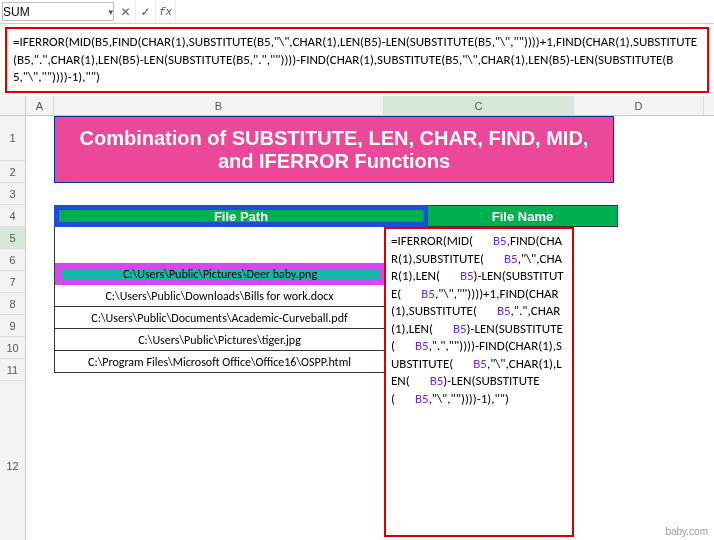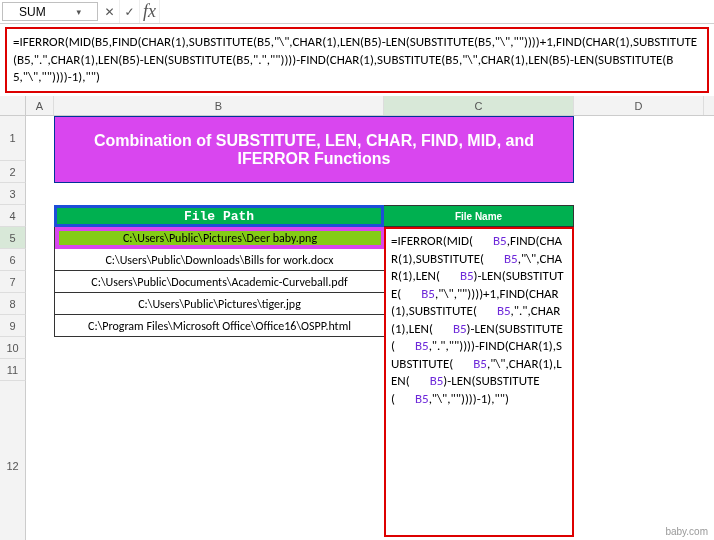--- a/index.html
+++ b/index.html
@@ -1,23 +1,23 @@
 <!DOCTYPE html>
 <html><head>
 <meta charset="utf-8">
 <style>
 * { box-sizing: border-box; margin: 0; padding: 0; }
 body { font-family: "Segoe UI", Arial, sans-serif; font-size: 12px; background: #fff; width: 714px; height: 540px; position: relative; overflow: hidden; }
 
 
 .topbar { display: flex; align-items: stretch; height: 24px; border-bottom: 1px solid #d0d0d0; background: #fff; }
-.namebox { width: 96px; border: 1px solid #c0c0c0; margin: 2px; padding: 2px 16px; display: flex; align-items: center; justify-content: space-between; font-size: 12px; }
+.namebox { width: 112px; border: 1px solid #c0c0c0; margin: 2px; padding: 2px 0; display: flex; align-items: center; justify-content: space-between; font-size: 12px; }
 .namebox .arrow { font-size: 9px; color: #555; }
 .fx-cancel, .fx-enter, .fx-label { width: 20px; display: flex; align-items: center; justify-content: center; color: #555; border-right: 1px solid #eee; }
-.fx-label { font-style: italic; font-family: Liberation Serif, serif; font-size: 18px; }
+.fx-label { font-style: italic; font-family: Liberation Mono, monospace; font-size: 11px; }
 
 
 .formula-bar-wrap { border: 2px solid #d00; margin: 3px 5px; padding: 4px 6px; font-size: 13px; line-height: 1.35; font-family: Calibri, Arial, sans-serif; height: 66px; overflow: hidden; word-break: break-all; }
 
 
 .col-headers { display: flex; background: #f3f3f3; border-bottom: 1px solid #ccc; height: 20px; align-items: center; font-size: 11px; color: #555; }
 .corner { width: 26px; border-right: 1px solid #ccc; height: 100%; }
 .colh { text-align: center; border-right: 1px solid #ddd; height: 100%; line-height: 20px; }
 .colA { width: 28px; }
 .colB { width: 330px; }
@@ -28,31 +28,31 @@
 .grid { display: flex; }
 .row-headers { width: 26px; background: #f3f3f3; display: flex; flex-direction: column; font-size: 11px; color: #555; }
 .rowh { height: 22px; border-bottom: 1px solid #ddd; border-right: 1px solid #ccc; display: flex; align-items: center; justify-content: center; }
 .rowh.tall { height: 45px; }
 .rowh.r5 { background: #d8e8d8; }
 .rowh.r12 { height: 170px; }
 
 .cells { position: relative; flex: 1; }
 
 
-.title-block { position: absolute; left: 28px; top: 0; width: 520px; height: 67px; background: #d946ef; color: #fff; display: flex; align-items: center; justify-content: center; text-align: center; font-weight: bold; font-size: 16px; padding: 5px 15px; border: 1px solid #003399; }
+.title-block { position: absolute; left: 28px; top: 0; width: 560px; height: 67px; background: #ec4899; color: #fff; display: flex; align-items: center; justify-content: center; text-align: center; font-weight: bold; font-size: 20px; padding: 5px 15px; border: 1px solid #003399; }
 
 
 .table-wrap { position: absolute; left: 28px; top: 89px; }
 .table-header { display: flex; background: #00b050; color: #fff; font-weight: bold; text-align: center; height: 22px; }
-.th-path { width: 330px; border: 3px solid #1d4ed8; display: flex; align-items: center; justify-content: center; font-size: 13px; font-family: Liberation Mono, monospace; }
-.th-name { width: 190px; border: 1px solid #333; border-left: none; display: flex; align-items: center; justify-content: center; font-size: 10px; }
+.th-path { width: 374px; border: 5px solid #1d4ed8; display: flex; align-items: center; justify-content: center; font-size: 13px; }
+.th-name { width: 190px; border: 1px solid #333; border-left: none; display: flex; align-items: center; justify-content: center; font-size: 13px; }
 .table-body { border-left: 1px solid #333; }
 .tr { display: flex; }
 .td-path { width: 330px; height: 22px; border-bottom: 1px solid #333; border-right: 1px solid #333; display: flex; align-items: center; justify-content: center; font-size: 12px; font-family: Calibri, Arial, sans-serif; }
-.tr.first .td-path { background: #84cc16; border: 4px solid #d946ef; }
+.tr.first .td-path { background: #14b8a6; border: 6px solid #d946ef; margin-top: 36px; }
 
 
 .formula-cell { position: absolute; left: 358px; top: 111px; width: 190px; height: 310px; border: 2px solid #d00; padding: 3px 5px; font-size: 13px; font-family: Calibri, Arial, sans-serif; background: #fff; line-height: 1.35; word-break: break-all; }
 
 .watermark { position: absolute; bottom: 3px; right: 6px; font-size: 10px; color: #999; }
 
 .p-blue { color: #6d28d9; padding-left: 20px; }
 </style>
 </head>
 <body>

